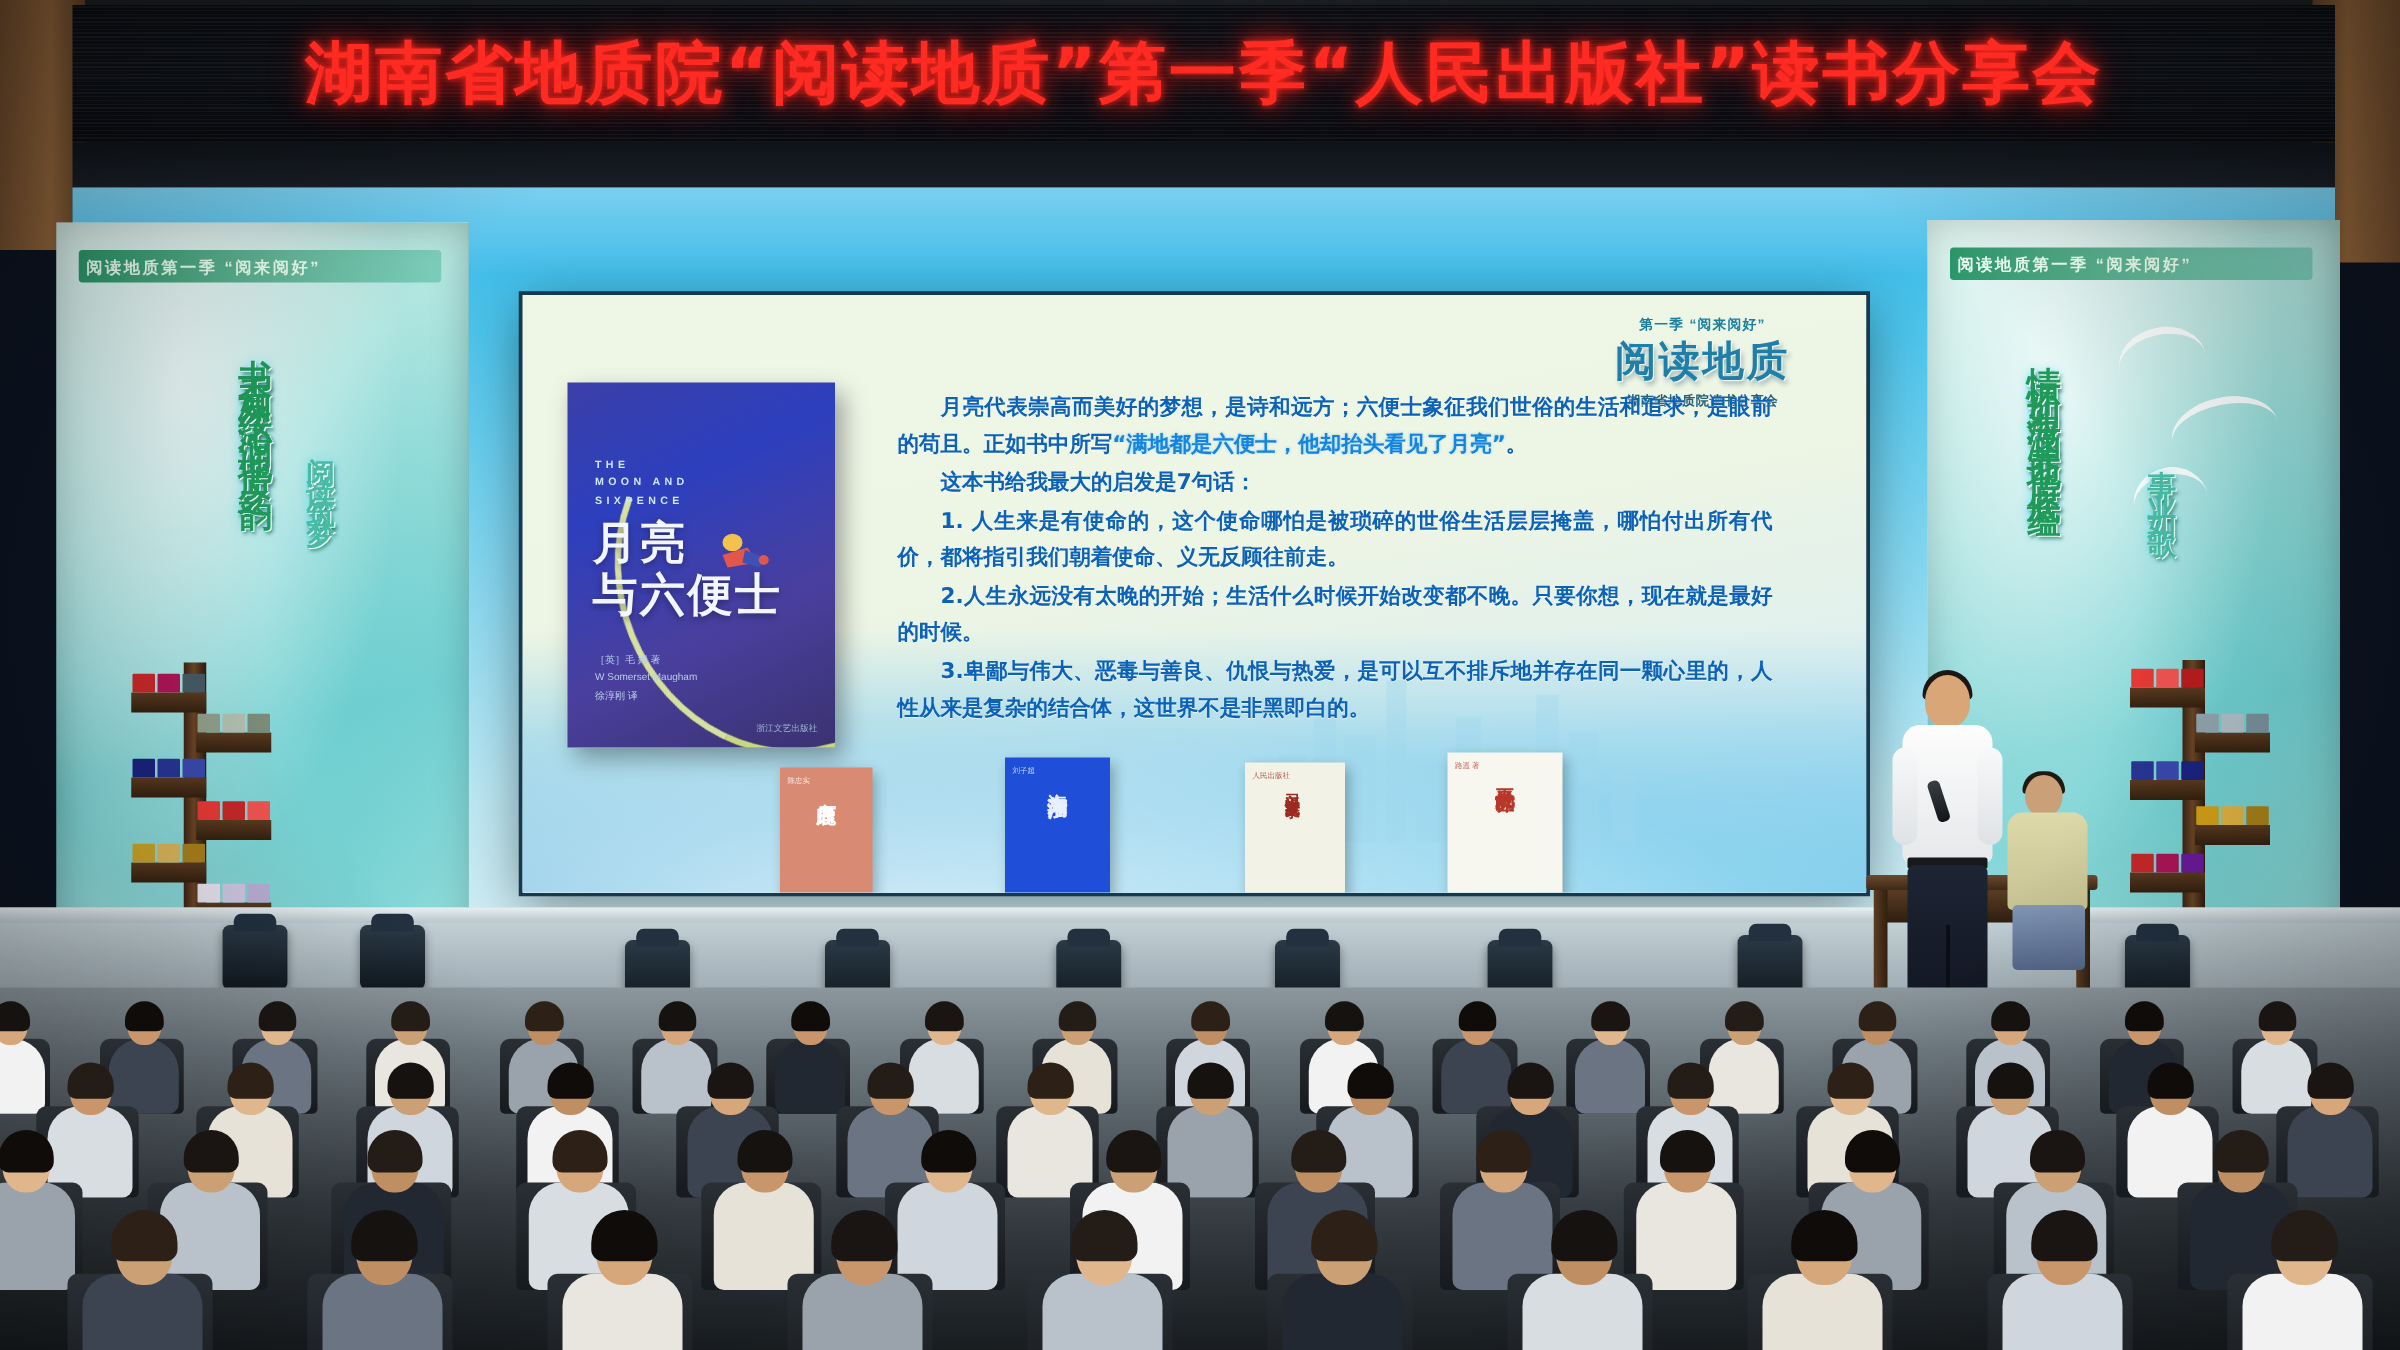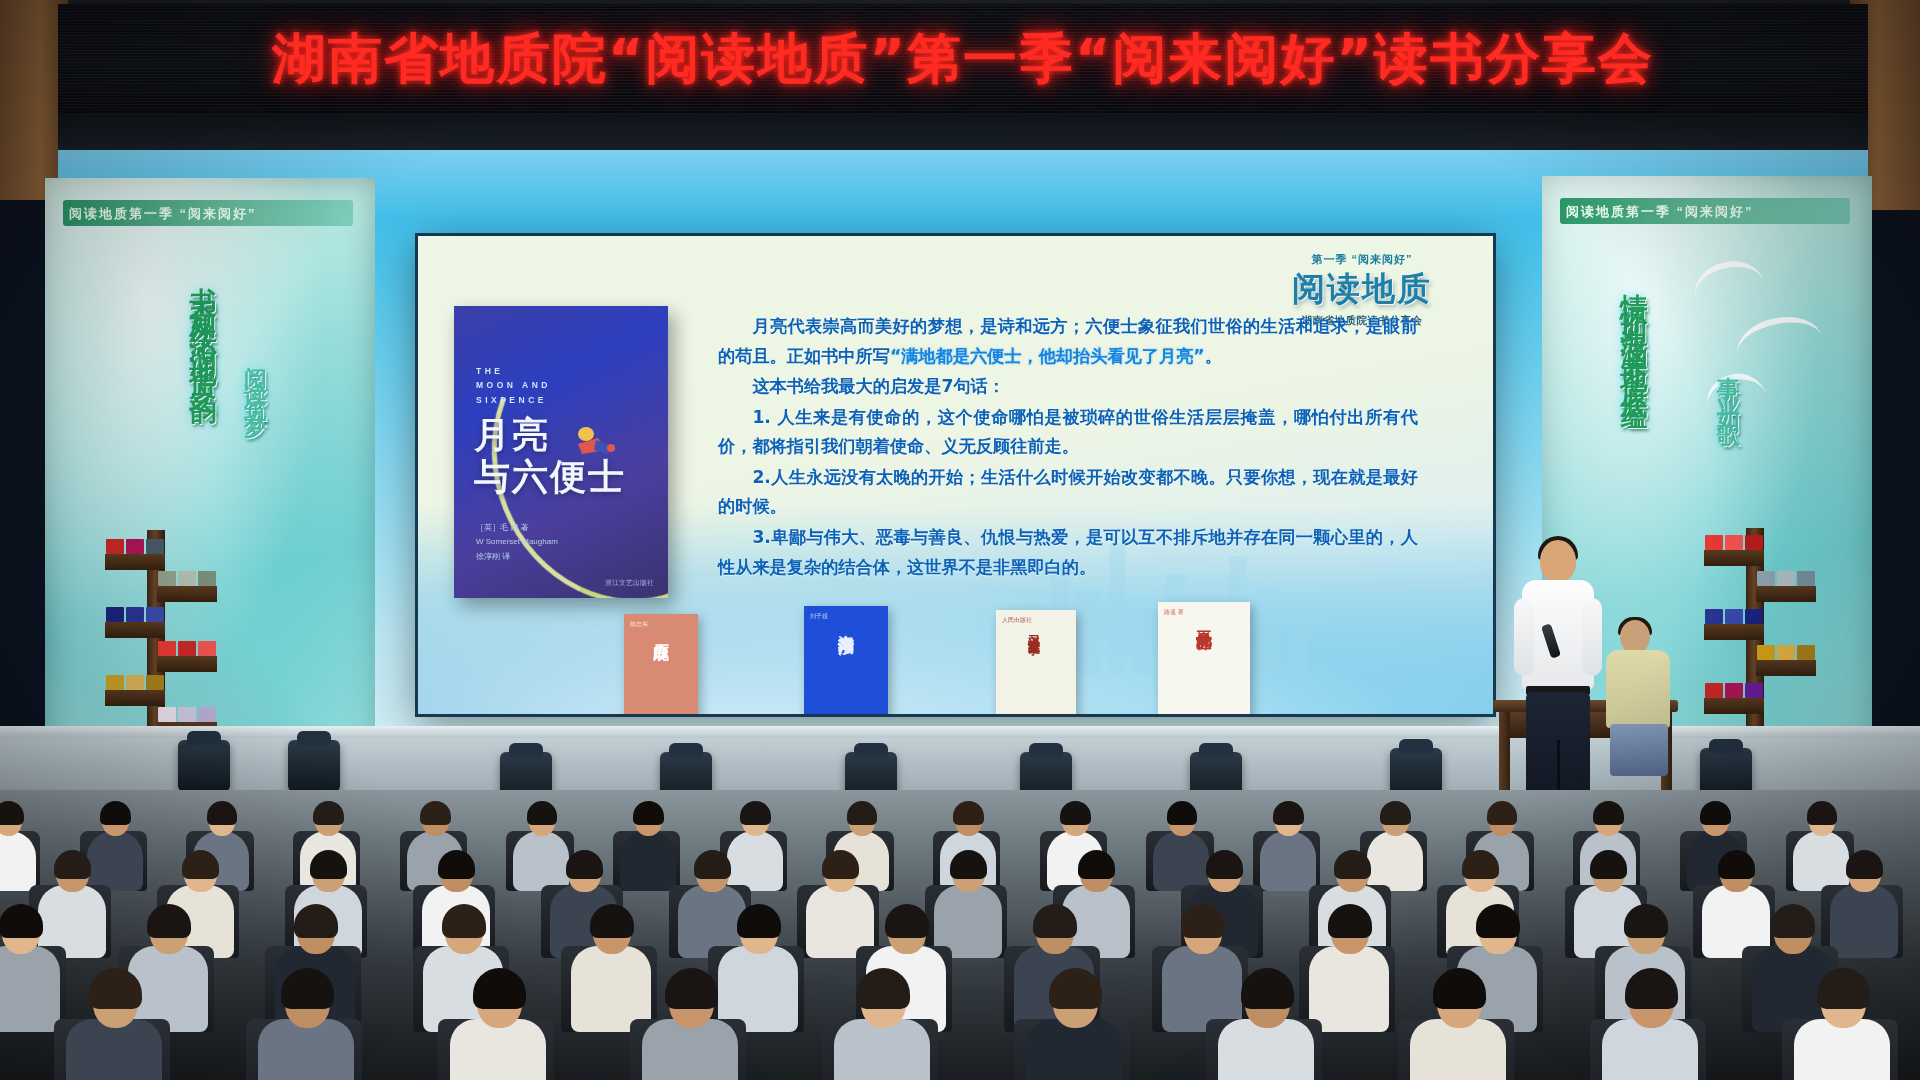--- a/index.html
+++ b/index.html
@@ -196,21 +196,21 @@
 </head>
 <body>
 
 <div id="stage">
 
   <div class="ceiling"></div>
   <div class="ceiling-left-wall"></div>
   <div class="ceiling-right-wall"></div>
 
   <div class="banner">
-    <div class="banner-text">湖南省地质院“阅读地质”第一季“阅来阅好”读书分享会</div>
+    <div class="banner-text">湖南省地质院“阅读地质”第一季“人民出版社”读书分享会</div>
   </div>
   <div class="soffit"></div>
   <div class="truss"></div>
   <div class="lamp" style="left:200px"></div>
   <div class="lamp" style="left:340px"></div>
   <div class="lamp" style="left:630px"></div>
   <div class="lamp" style="left:870px"></div>
   <div class="lamp" style="left:1130px"></div>
   <div class="lamp" style="left:1355px"></div>
   <div class="lamp" style="left:1630px"></div>

